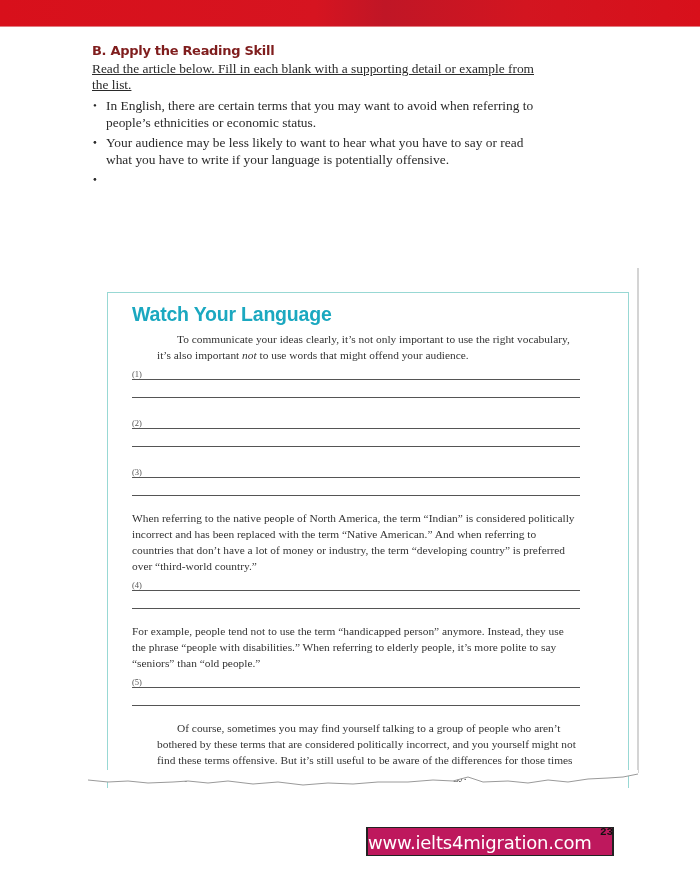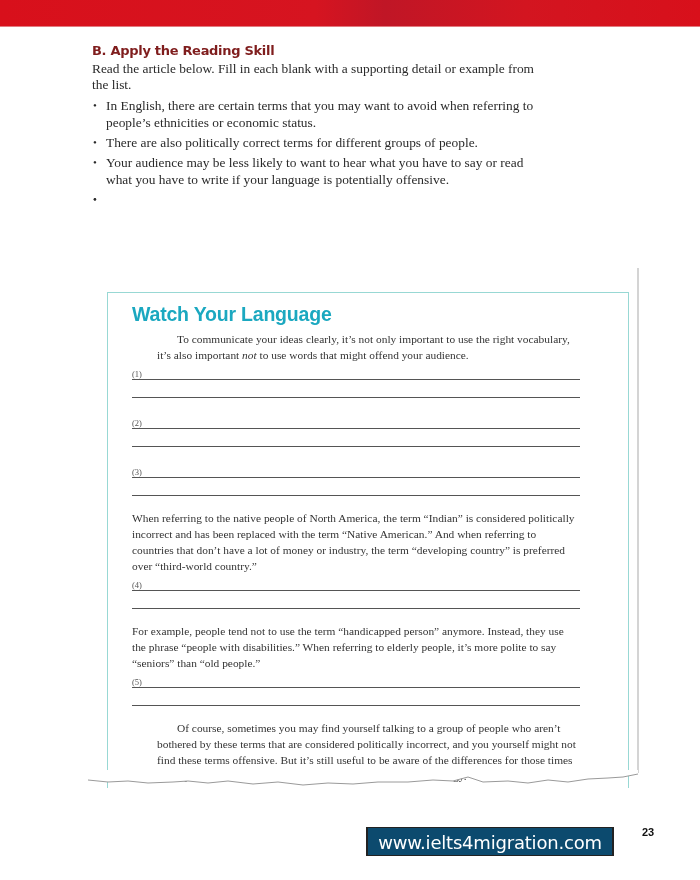--- a/index.html
+++ b/index.html
@@ -16,21 +16,21 @@
     }
     .section {
       position: absolute; left: 92px; top: 42px; width: 460px;
     }
     .section-title {
       font-family: "DejaVu Sans", sans-serif; font-weight: bold;
       font-size: 13px; color: #7f1d1d; letter-spacing: -0.3px;
       margin: 0; line-height: 18px;
     }
     .instructions {
-      font-size: 13.4px; line-height: 16px; margin: 1px 0 0 0;
+      font-size: 13.4px; line-height: 16px; margin: 1px 0 0 0; text-decoration: underline;
     }
     .bullets {
       list-style: none; margin: 4px 0 0 0; padding: 0;
     }
     .bullets li {
       position: relative; padding-left: 14px; font-size: 13.4px;
       line-height: 17px; margin-bottom: 3px;
     }
     .bullets li .dot {
       position: absolute; left: 1px; top: 0; font-size: 11px;
@@ -64,42 +64,42 @@
       margin-top: 0;
     }
     .blank .num {
       position: absolute; left: 0; bottom: 0; font-size: 8.5px; color: #555;
     }
     .blank2 {
       height: 17px; border-bottom: 1px solid #555; margin-bottom: 14px;
     }
     .watermark {
       position: absolute; left: 366px; top: 827px; width: 248px; height: 29px;
-      background: #0c4a6e; border-left: 2px solid #222; border-right: 2px solid #222;
+      background: #be185d; border-left: 2px solid #222; border-right: 2px solid #222;
       border-top: 1px solid #222; border-bottom: 1px solid #222;
       color: #ffffff; font-family: "DejaVu Sans", sans-serif; font-size: 18px;
-      line-height: 29px; text-align: center; letter-spacing: -0.2px;
+      line-height: 29px; letter-spacing: -0.2px;
       box-sizing: border-box;
     }
     .page-number {
-      position: absolute; left: 642px; top: 826px;
-      font-family: Liberation Sans, sans-serif; font-weight: bold; font-size: 11px; color: #111;
+      position: absolute; left: 600px; top: 826px;
+      font-family: Liberation Mono, monospace; font-weight: bold; font-size: 11px; color: #111;
     }
   </style>
 </head>
 <body>
 
 <div class="top-band"></div>
 
 <div class="section">
   <h2 class="section-title">B.  Apply the Reading Skill</h2>
   <p class="instructions">Read the article below. Fill in each blank with a supporting detail or example from the list.</p>
   <ul class="bullets">
     <li><span class="dot">•</span><span>In English, there are certain terms that you may want to avoid when referring to people’s ethnicities or economic status.</span></li>
-    <li><span class="dot">•</span><span>There are also politically correct terms for different groups of people.</span></li>
+    <li><span class="dot">•</span></li>
     <li><span class="dot">•</span><span>Your audience may be less likely to want to hear what you have to say or read what you have to write if your language is potentially offensive.</span></li>
     <li><span class="dot">•</span></li>
     <li><span class="dot">•</span></li>
   </ul>
 </div>
 
 <div class="article-shadow"></div>
 
 <div class="article">
   <h1 class="article-title">Watch Your Language</h1>

